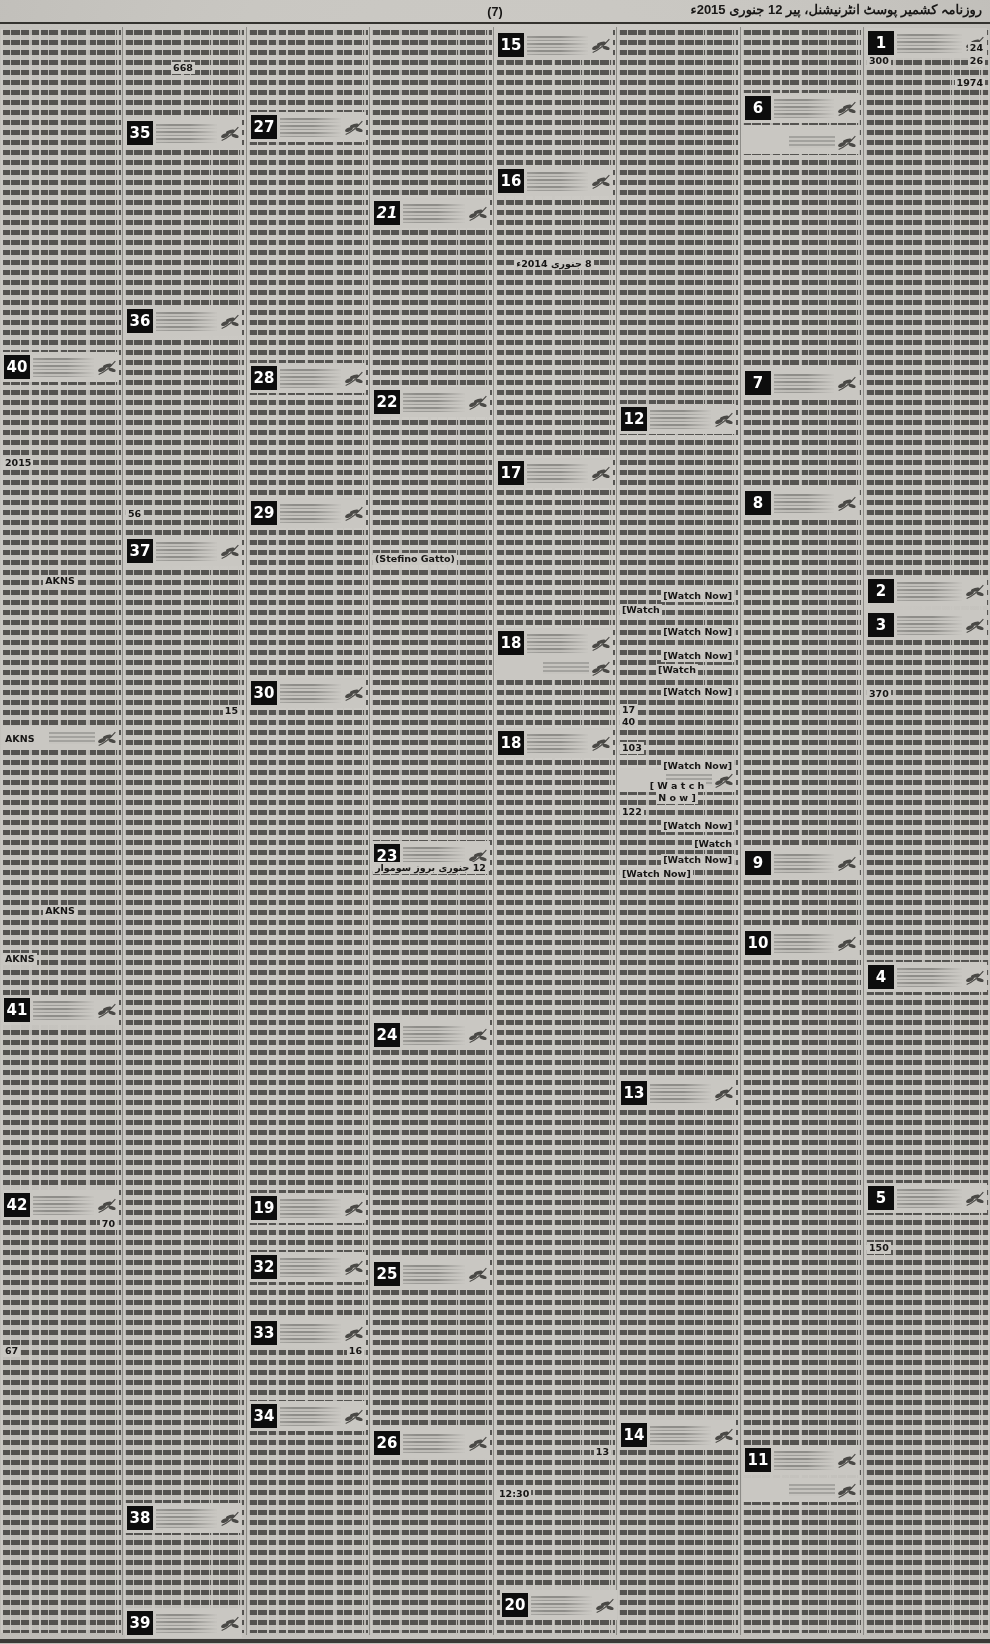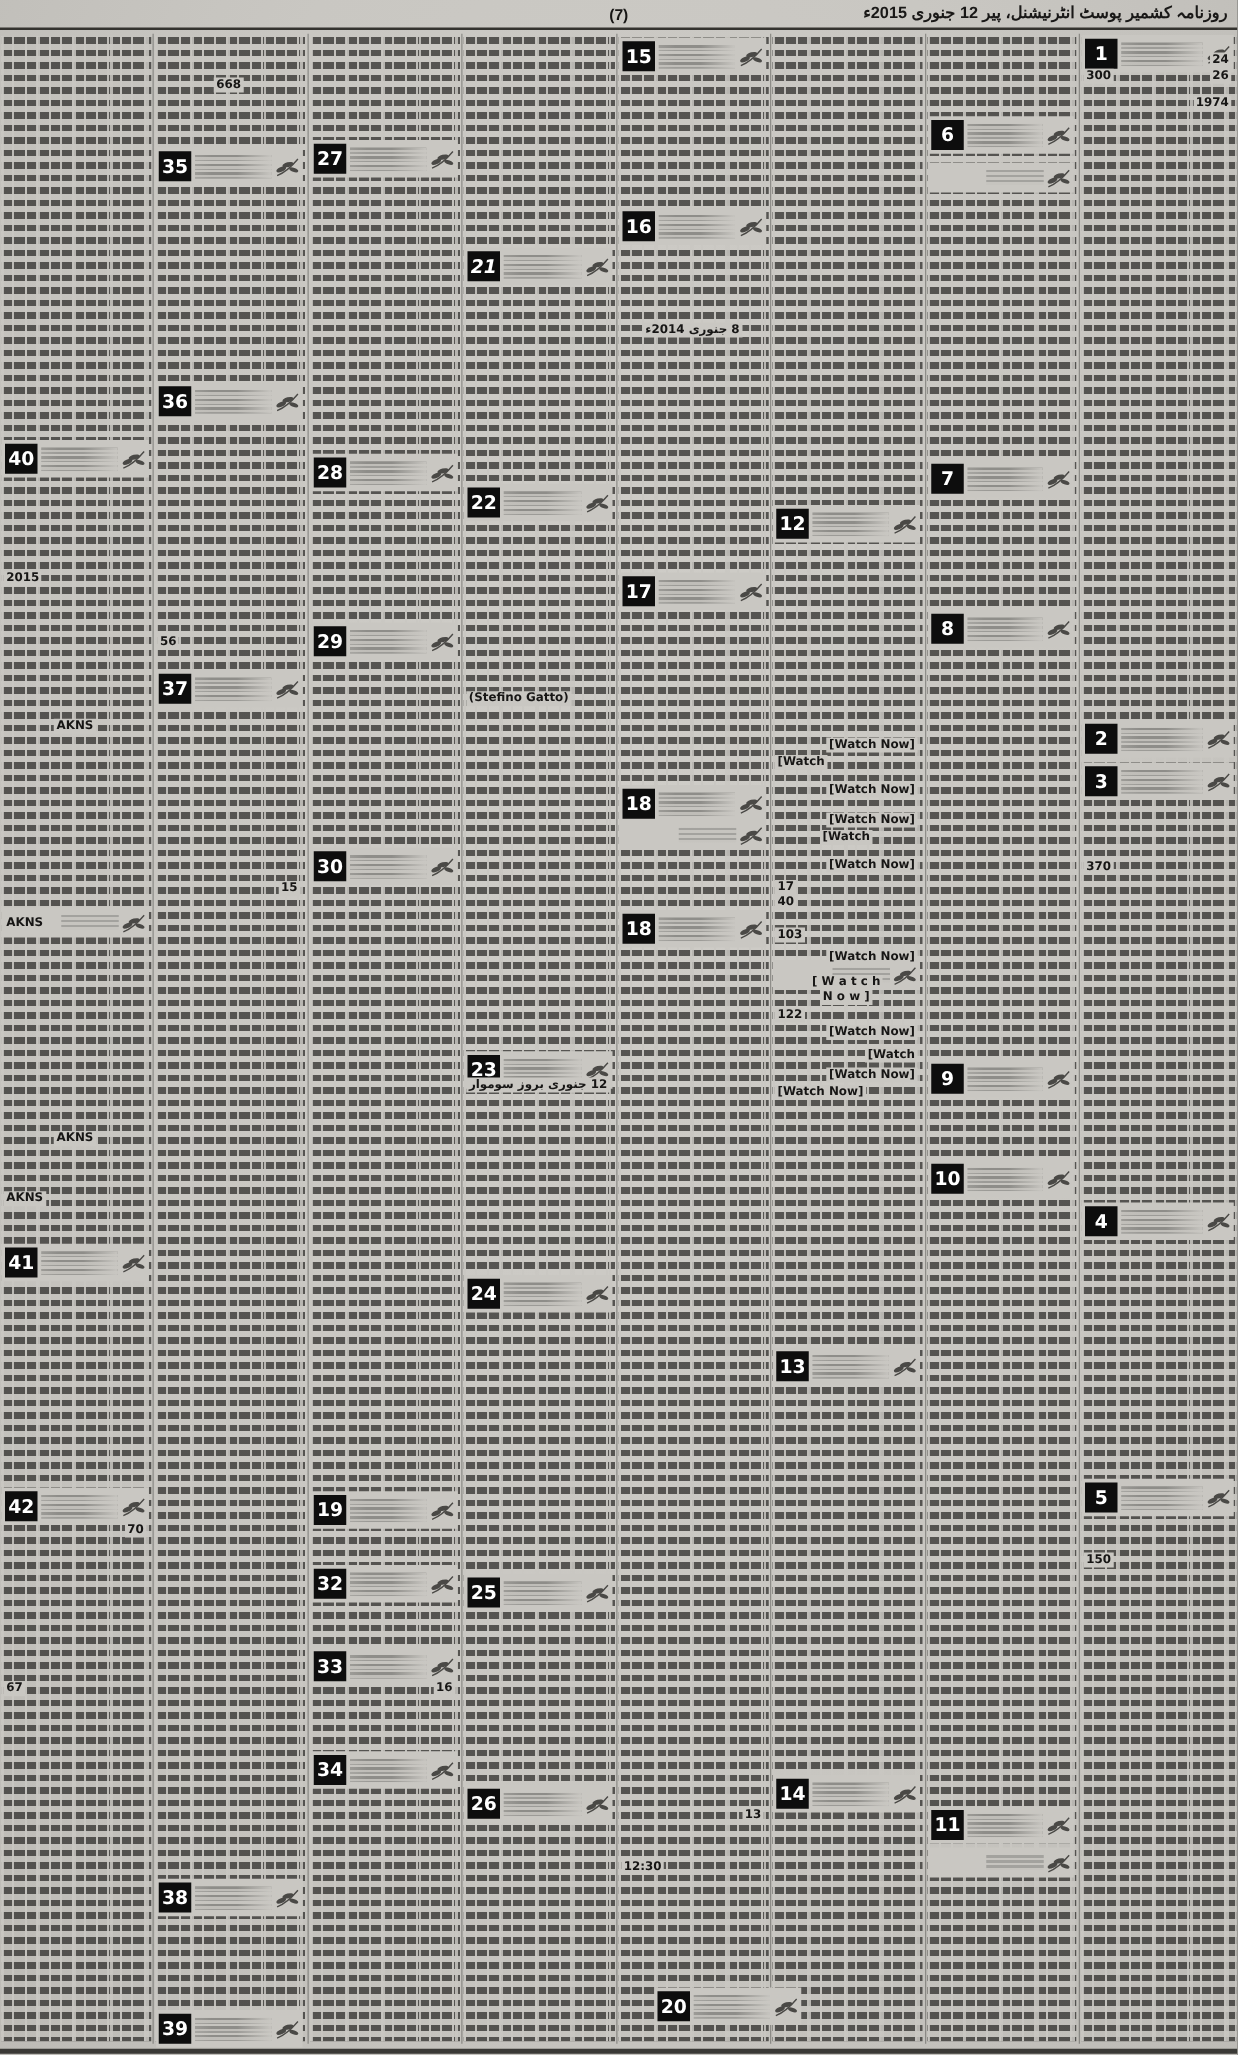--- a/index.html
+++ b/index.html
@@ -330,21 +330,21 @@
           <svg viewBox="0 0 24 24" xmlns="http://www.w3.org/2000/svg">
     <g fill="#4a4946">
       <ellipse cx="6" cy="15" rx="5" ry="2.2" transform="rotate(-25 6 15)"></ellipse>
       <ellipse cx="12.5" cy="10.5" rx="5.5" ry="2.3" transform="rotate(-15 12.5 10.5)"></ellipse>
       <ellipse cx="18" cy="15.5" rx="4.5" ry="2" transform="rotate(20 18 15.5)"></ellipse>
       <path d="M2 21 Q 12 17 22 5" stroke="#4a4946" stroke-width="1.3" fill="none"></path>
     </g>
   </svg>
         </span>
 </div>
-      <div class="art" style="left: 524px; top: 1590px; width: 117px; align-items: center;">
+      <div class="art" style="left: 500px; top: 1590px; width: 117px; align-items: center;">
         <span class="badge">20</span>
         <span class="hbar"></span>
   <span class="orn">
           <svg viewBox="0 0 24 24" xmlns="http://www.w3.org/2000/svg">
     <g fill="#4a4946">
       <ellipse cx="6" cy="15" rx="5" ry="2.2" transform="rotate(-25 6 15)"></ellipse>
       <ellipse cx="12.5" cy="10.5" rx="5.5" ry="2.3" transform="rotate(-15 12.5 10.5)"></ellipse>
       <ellipse cx="18" cy="15.5" rx="4.5" ry="2" transform="rotate(20 18 15.5)"></ellipse>
       <path d="M2 21 Q 12 17 22 5" stroke="#4a4946" stroke-width="1.3" fill="none"></path>
     </g>

